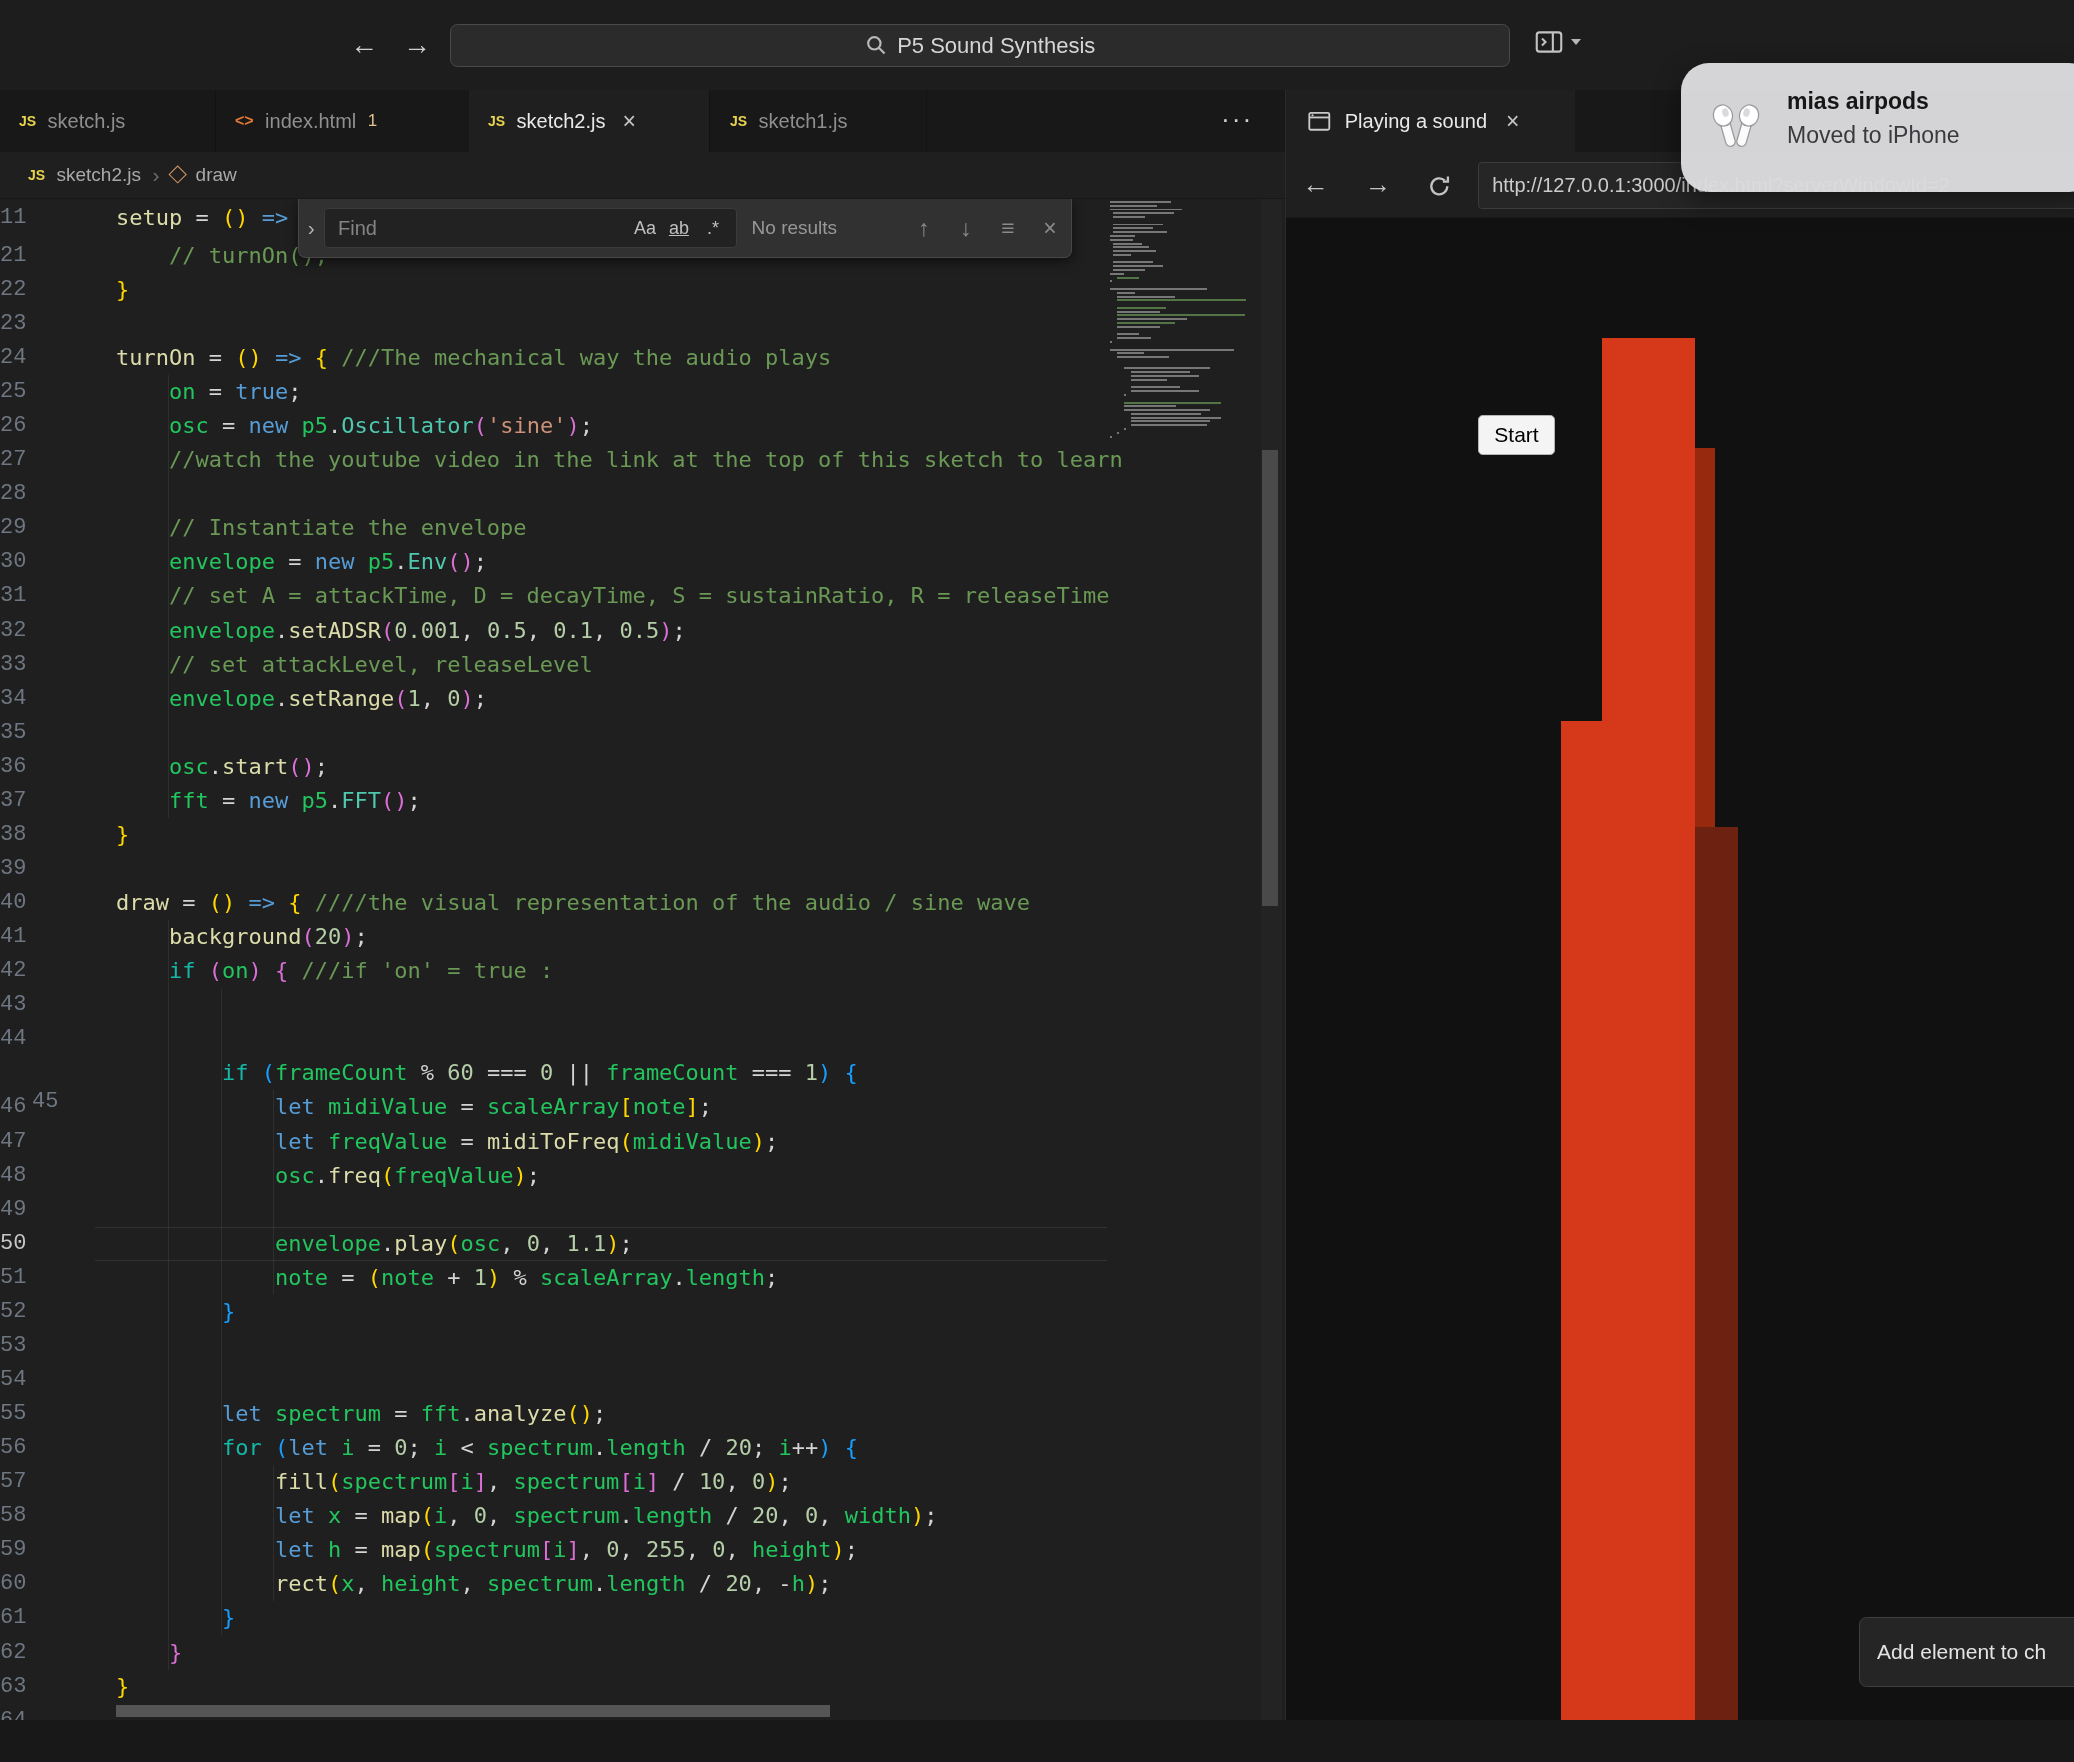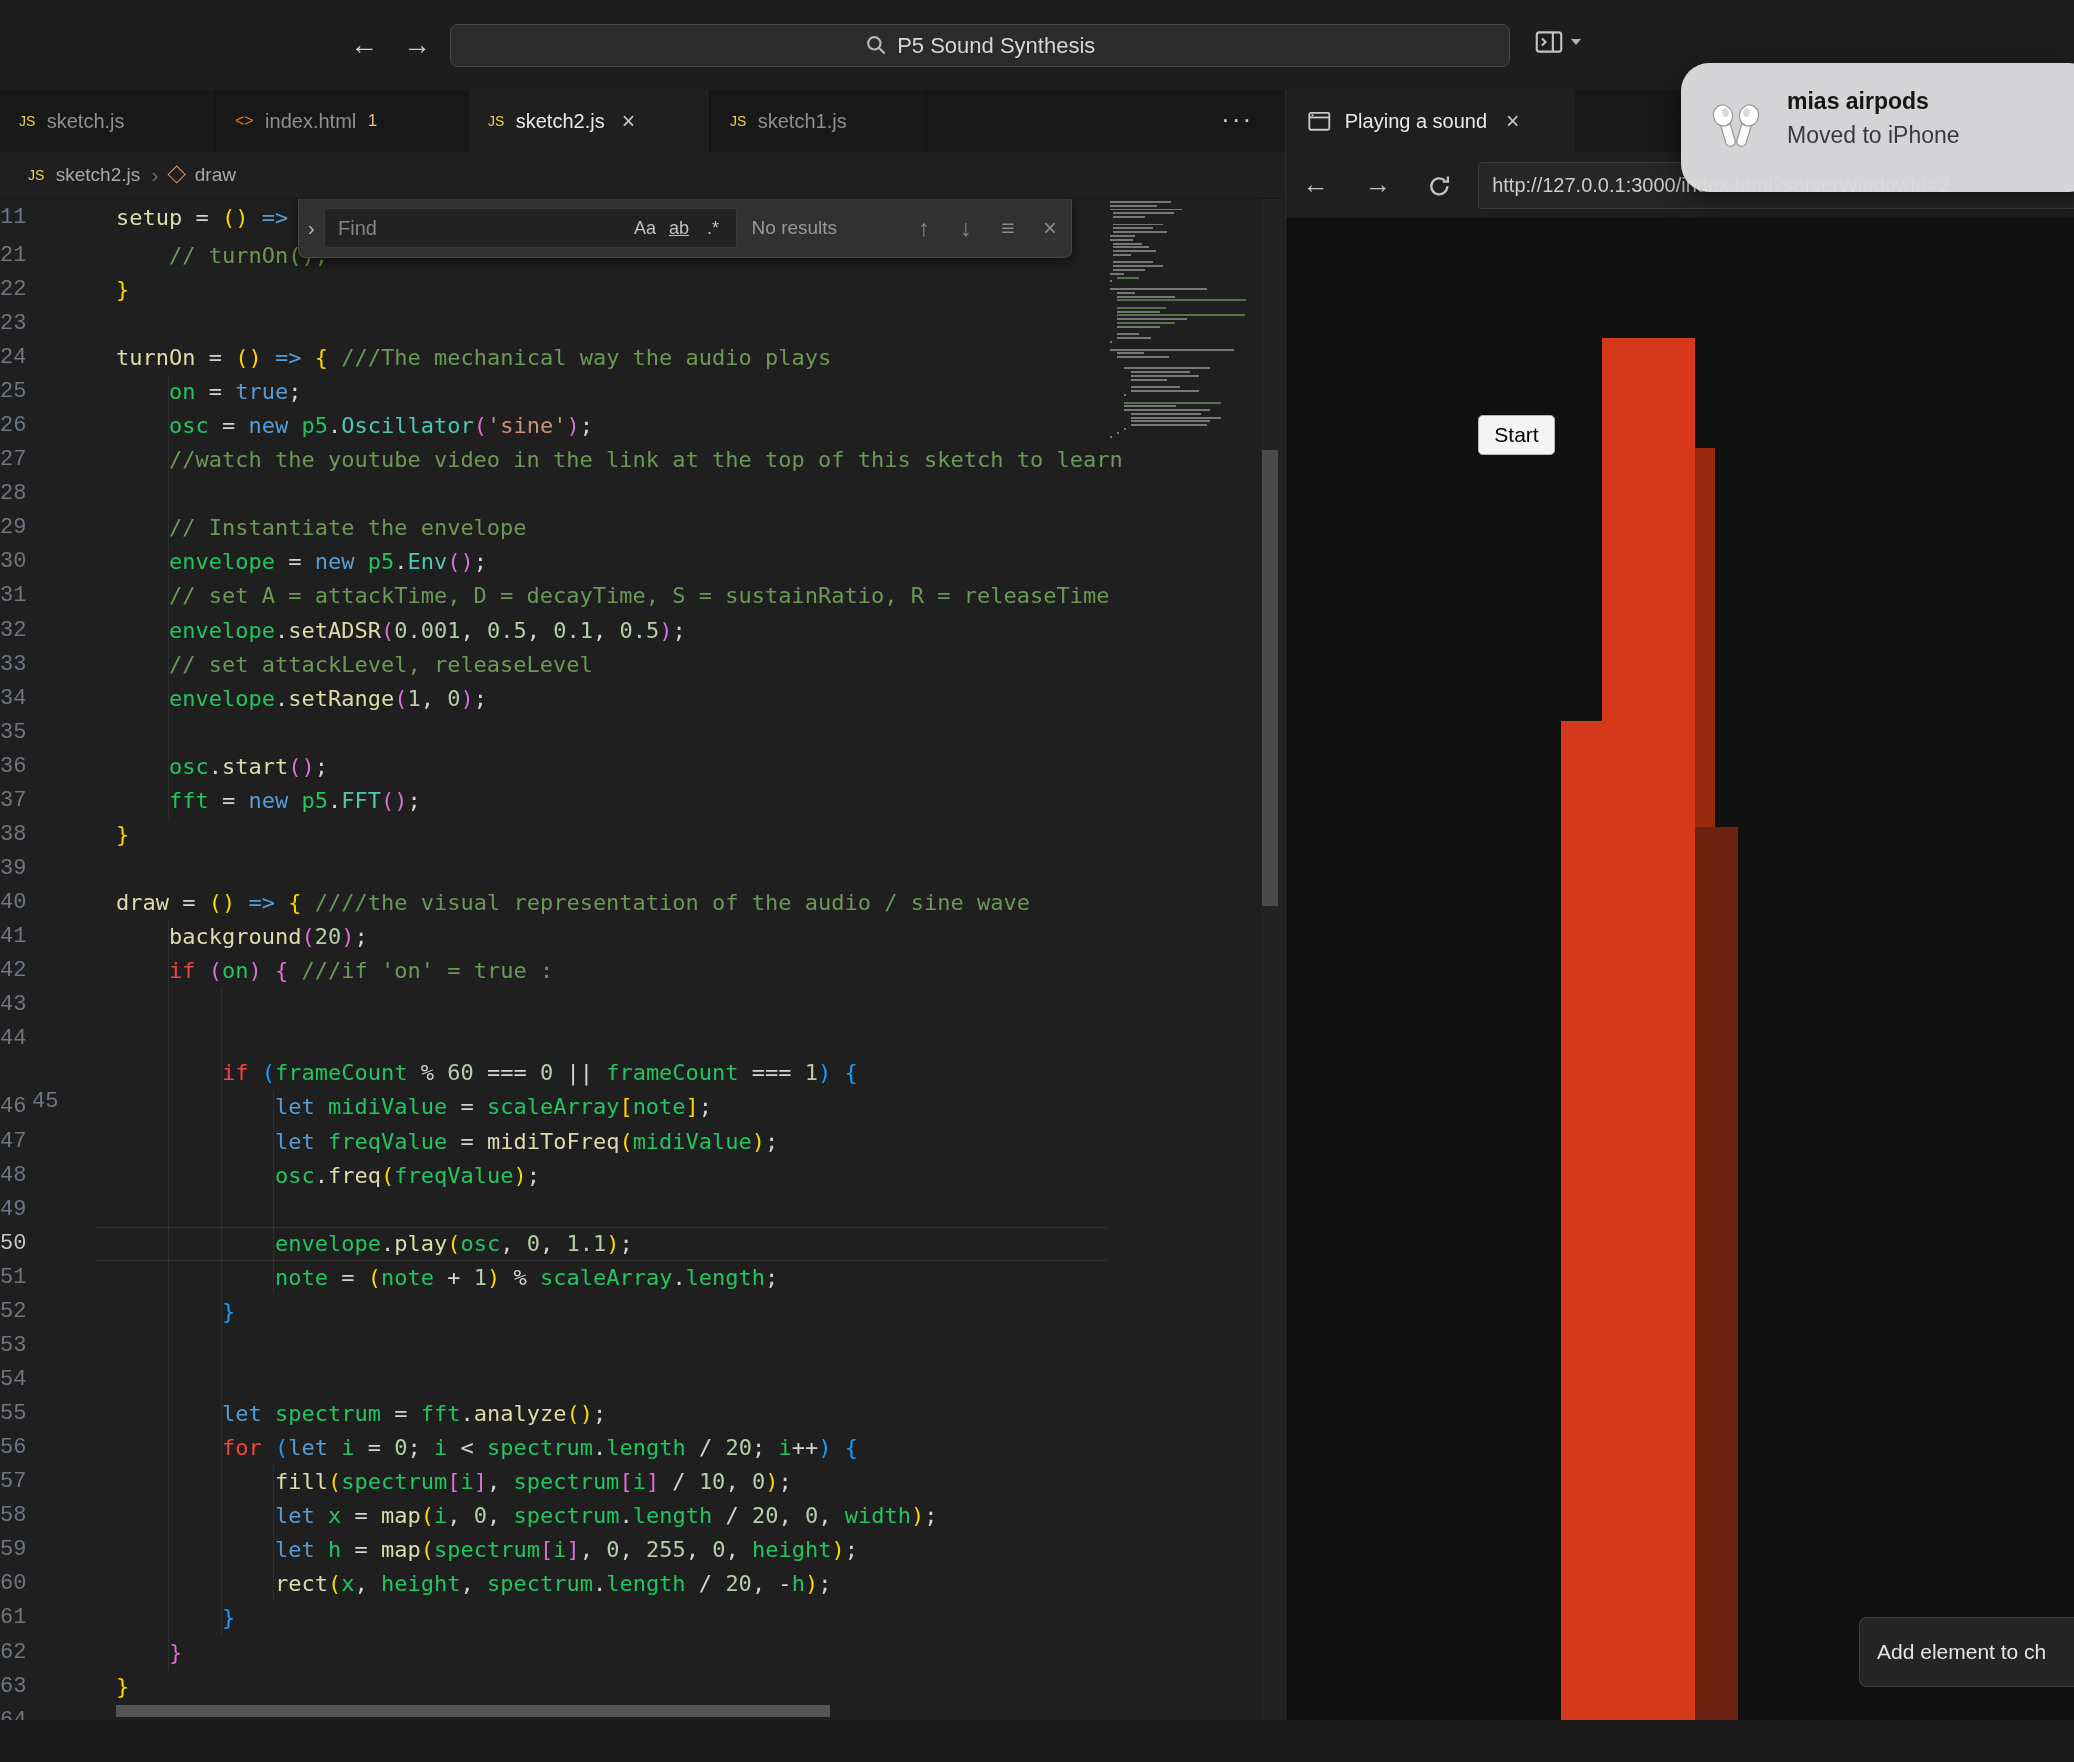--- a/index.html
+++ b/index.html
@@ -15,21 +15,21 @@
   #layout-controls{position:absolute;left:1535px;top:28px;display:flex;align-items:center;gap:7.6px;cursor:pointer;}
   .caret{width:0;height:0;border-left:5.7px solid transparent;border-right:5.7px solid transparent;border-top:6.6px solid #b7b7b7;}
 
   
   #tabstrip{position:absolute;left:0;top:90px;width:1285px;height:62px;background:#181818;}
   .tab{position:absolute;top:0;height:62px;display:flex;align-items:center;gap:11.4px;padding:0 19px;box-sizing:border-box;
        border-right:0.9px solid #121212;cursor:pointer;background:#181818;}
   .tab .tab-label{font-size:20px;color:#8f8f8f;white-space:nowrap;}
   .tab.active{background:#1f1f1f;}
   .tab.active .tab-label{color:#e9e9e9;}
-  .fi{font-weight:normal;font-size:14px;}
+  .fi{font-weight:bold;font-size:14px;}
   .fi.js{color:#e8d44d;}
   .fi.html{color:#e37933;font-size:16px;}
   .tab-badge{color:#e2c08d;font-size:17px;}
   .tab-close{color:#c5c5c5;font-size:23px;margin-left:5.7px;}
   #tab-more{position:absolute;left:1221px;top:0;height:62px;line-height:59px;font-size:26.5px;color:#cfcfcf;letter-spacing:1.9px;cursor:pointer;}
 
   
   #breadcrumb{position:absolute;left:0;top:152px;width:1285px;height:46px;background:#1f1f1f;
       display:flex;align-items:center;gap:11.4px;padding-left:28px;box-sizing:border-box;font-size:19px;color:#a9a9a9;}
   #breadcrumb .sep{color:#6e6e6e;font-size:21px;}
@@ -37,21 +37,21 @@
 
   
   #editor{position:absolute;left:0;top:199px;width:1285px;height:1521px;background:#1f1f1f;overflow:hidden;}
   .gutter-num{position:absolute;left:0;width:63px;height:34px;line-height:34px;
       font-family:Liberation Mono, monospace;font-size:22px;color:#6e7681;}
   .gutter-num.active{color:#c6c6c6;}
   .code-row{position:absolute;left:116px;height:34px;line-height:34px;white-space:pre;
       font-family:"DejaVu Sans Mono",monospace;font-size:22px;color:#d4d4d4;}
   .line-highlight{position:absolute;left:95px;width:1012px;height:34px;box-sizing:border-box;
       border-top:0.9px solid #323232;border-bottom:0.9px solid #323232;}
-  .tk-pl{color:#d4d4d4}.tk-v{color:#22c55e}.tk-k{color:#569CD6}.tk-c{color:#ef4444}.tk-f{color:#DCDCAA}
+  .tk-pl{color:#d4d4d4}.tk-v{color:#22c55e}.tk-k{color:#569CD6}.tk-c{color:#14b8a6}.tk-f{color:#DCDCAA}
   .tk-t{color:#4EC9B0}.tk-s{color:#CE9178}.tk-n{color:#B5CEA8}.tk-cm{color:#6A9955}
   .tk-b1{color:#FFD700}.tk-b2{color:#DA70D6}.tk-b3{color:#179FFF}
   .indent-guide{position:absolute;width:0.9px;background:rgba(255,255,255,0.07);}
   #minimap{position:absolute;left:1106px;top:0;width:151px;height:492px;overflow:hidden;}
   .mm-bar{position:absolute;height:1.9px;opacity:.7;}
   #vtrack{position:absolute;left:1261px;top:0;width:21px;height:1521px;background:rgba(255,255,255,0.02);}
   #vthumb{position:absolute;left:1262px;top:251px;width:16px;height:456px;background:rgba(121,121,121,0.45);}
   #hthumb{position:absolute;left:116px;top:1506px;width:714px;height:12.3px;background:rgba(140,140,140,0.5);}
 
   

